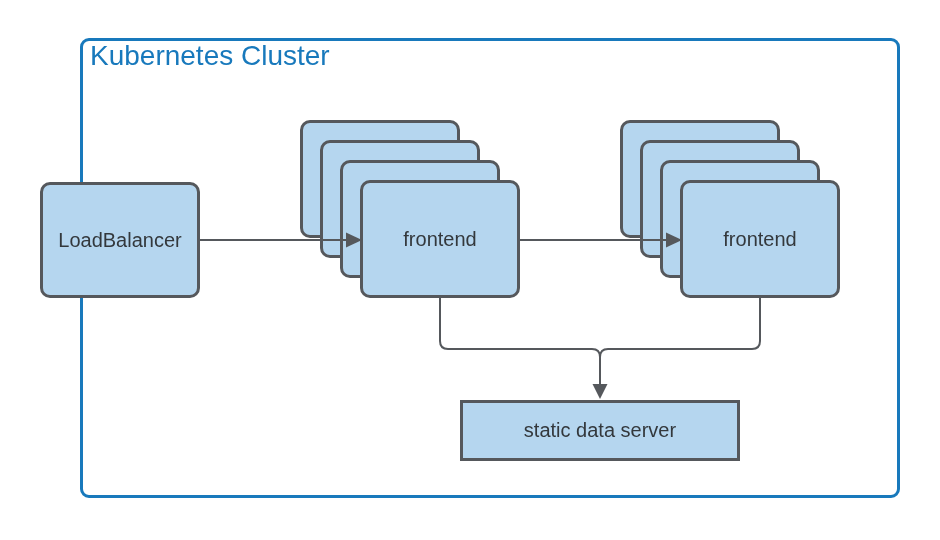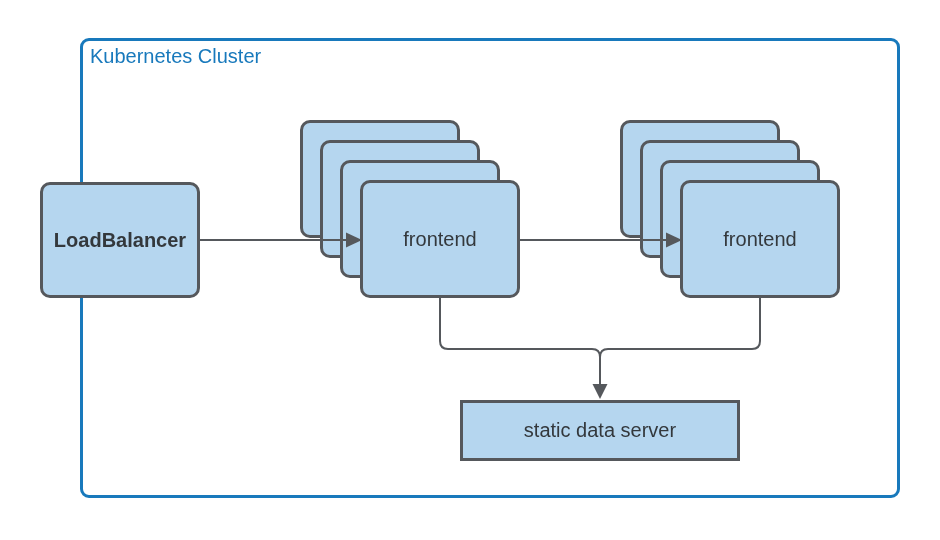--- a/index.html
+++ b/index.html
@@ -24,41 +24,41 @@
     height: 460px;
     box-sizing: border-box;
     border: 3px solid var(--cluster-border, #1879bc);
     border-radius: 9px;
     z-index: 1;
   }
   .cluster-title {
     position: absolute;
     left: 7px;
     top: 3px;
-    font-size: 20px;
+    font-size: 28px;
     line-height: 24px;
     color: var(--cluster-title, #1879bc);
     white-space: nowrap;
   }
   
   .node {
     position: absolute;
     box-sizing: border-box;
     background: var(--node-fill, #b5d6ef);
     border: 3px solid var(--node-border, #55585c);
     border-radius: 10px;
     display: flex;
     align-items: center;
     justify-content: center;
     font-size: 20px;
     color: var(--node-text, #33383c);
     z-index: 2;
     white-space: nowrap;
   }
-  .node-loadbalancer { left: 40px;  top: 182px; width: 160px; height: 116px; font-weight: bold; }
+  .node-loadbalancer { left: 40px;  top: 182px; width: 160px; height: 116px; }
   .stack-1          { left:  -60px; top: -60px; }
   .stack-2          { left:  -40px; top: -40px; }
   .stack-3          { left:  -20px; top: -20px; }
   .stack-front      { left:    0;   top:   0;  }
   .stack {
     position: absolute;
     width: 160px;
     height: 118px;
     z-index: 2;
   }

